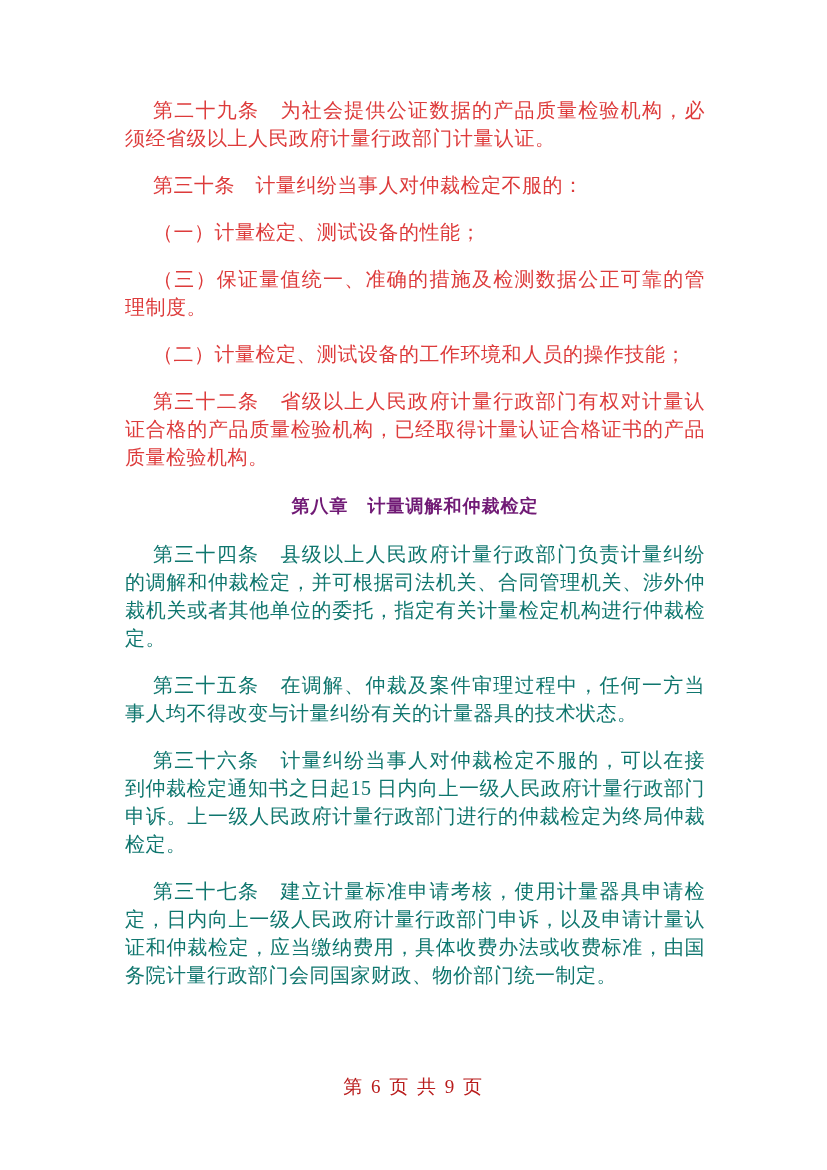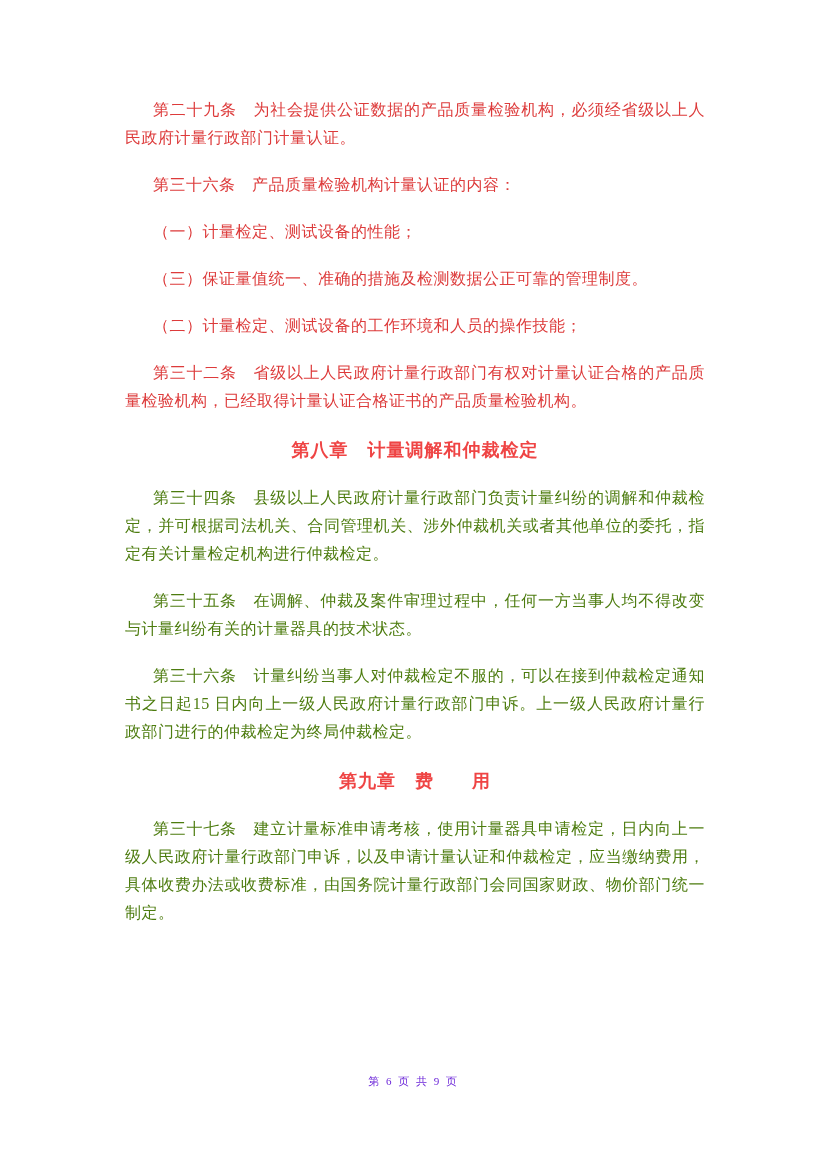--- a/index.html
+++ b/index.html
@@ -15,63 +15,62 @@
     overflow: hidden;
     font-family: "Liberation Serif", serif;
   }
   .content {
     position: absolute;
     top: 96px;
     left: 125px;
     width: 580px;
   }
   .para {
-    font-size: 16px;
+    font-size: 20px;
     line-height: 28px;
     margin: 0 0 19px 0;
     text-indent: 28px;
     text-align: justify;
     letter-spacing: 0.5px;
   }
   .para.red   { color: #dd3b3b; }
-  .para.black { color: #4d7c0f; }
+  .para.black { color: #0f766e; }
   .chapter-heading {
     font-size: 18px;
     line-height: 28px;
     font-weight: bold;
-    color: #ef4444;
+    color: #701a75;
     text-align: center;
     text-indent: 0;
     margin: 21px 0 20px 0;
     letter-spacing: 1px;
   }
   .footer {
     position: absolute;
     left: 0;
     right: 0;
     top: 1074px;
     text-align: center;
-    font-size: 11px;
-    color: #6d28d9;
+    font-size: 19px;
+    color: #b91c1c;
     letter-spacing: 2px;
     font-family: "Liberation Serif", serif;
   }
 </style>
 </head>
 <body>
 
 <div class="page">
   <div class="content">
     <p class="para red">第二十九条　为社会提供公证数据的产品质量检验机构，必须经省级以上人民政府计量行政部门计量认证。</p>
-    <p class="para red">第三十六条　产品质量检验机构计量认证的内容：</p>
+    <p class="para red">第三十条　计量纠纷当事人对仲裁检定不服的：</p>
     <p class="para red">（一）计量检定、测试设备的性能；</p>
     <p class="para red">（三）保证量值统一、准确的措施及检测数据公正可靠的管理制度。</p>
     <p class="para red">（二）计量检定、测试设备的工作环境和人员的操作技能；</p>
     <p class="para red">第三十二条　省级以上人民政府计量行政部门有权对计量认证合格的产品质量检验机构，已经取得计量认证合格证书的产品质量检验机构。</p>
     <h2 class="chapter-heading">第八章　计量调解和仲裁检定</h2>
     <p class="para black">第三十四条　县级以上人民政府计量行政部门负责计量纠纷的调解和仲裁检定，并可根据司法机关、合同管理机关、涉外仲裁机关或者其他单位的委托，指定有关计量检定机构进行仲裁检定。</p>
     <p class="para black">第三十五条　在调解、仲裁及案件审理过程中，任何一方当事人均不得改变与计量纠纷有关的计量器具的技术状态。</p>
     <p class="para black">第三十六条　计量纠纷当事人对仲裁检定不服的，可以在接到仲裁检定通知书之日起15 日内向上一级人民政府计量行政部门申诉。上一级人民政府计量行政部门进行的仲裁检定为终局仲裁检定。</p>
-    <h2 class="chapter-heading">第九章　费　　用</h2>
     <p class="para black">第三十七条　建立计量标准申请考核，使用计量器具申请检定，日内向上一级人民政府计量行政部门申诉，以及申请计量认证和仲裁检定，应当缴纳费用，具体收费办法或收费标准，由国务院计量行政部门会同国家财政、物价部门统一制定。</p>
   </div>
   <div class="footer">第 6 页 共 9 页</div>
 </div>
 
 </body></html>

